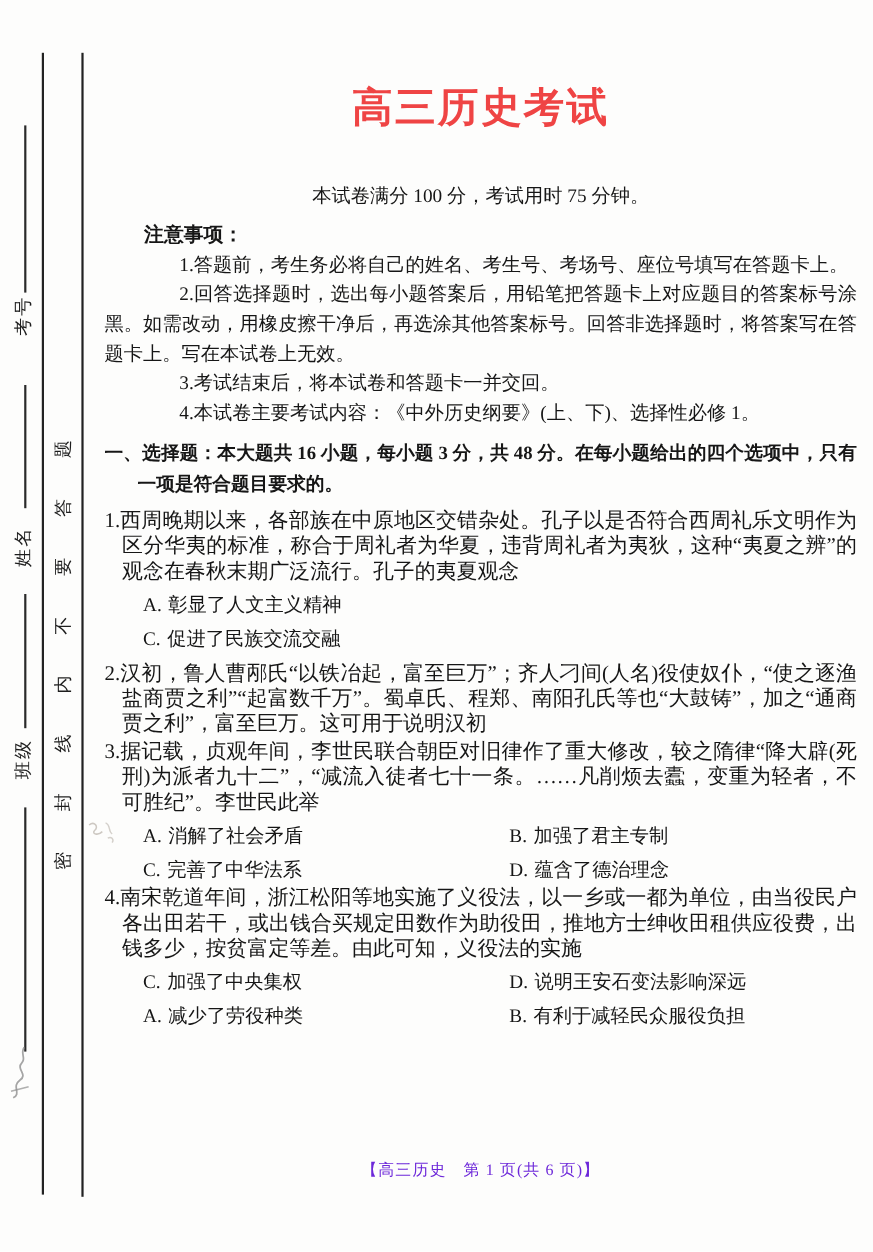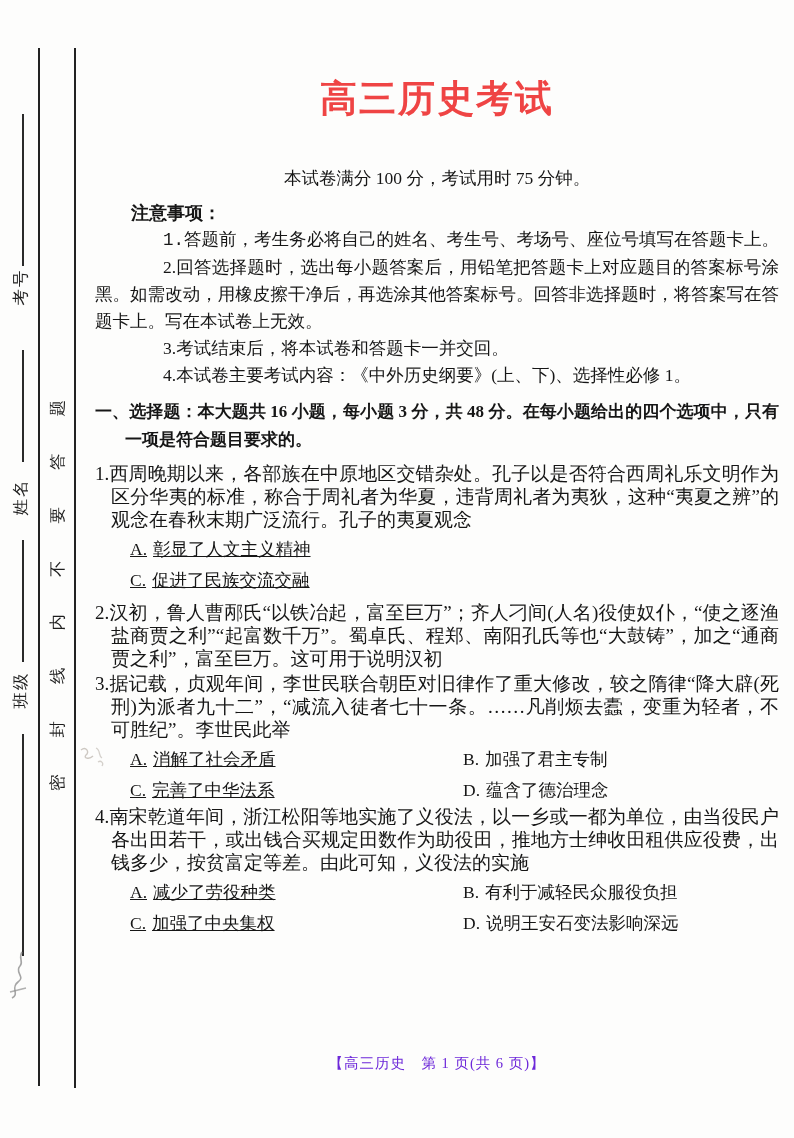--- a/index.html
+++ b/index.html
@@ -51,37 +51,37 @@
     font-size:37px; line-height:46px; font-weight:900;
     letter-spacing:2px; color:#ef4444;
   }
   .subtitle { margin:46px 0 0; text-align:center; font-size:17.5px; line-height:20px; }
 
   .notice-heading { margin:14px 0 0 36px; font-size:18px; font-weight:bold; line-height:22px; }
   .notice-item {
     margin:0; font-size:17.5px; line-height:27px;
     text-indent:68px; text-align:justify;
   }
-  .notice-item.first { margin-top:3px;font-family:Liberation Mono, monospace; }
+  .notice-item.first { margin-top:3px; }
 
   .section-header {
     margin:9px 0 0; font-size:17px; font-weight:bold; line-height:28px;
     padding-left:30px; text-indent:-30px; text-align:justify;
   }
 
   .question { margin:0; }
   .q1 { margin-top:8px; } .q2 { margin-top:6px; } .q3 { margin-top:2px; } .q4 { margin-top:0; }
   .stem {
     margin:0; font-size:19px; line-height:23px;
     padding-left:16px; text-indent:-16px; text-align:justify;
   }
   .opts { margin-top:2px; }
   .opt-row { display:flex; align-items:center; height:31px; padding-left:35px; font-size:17.5px; }
   .opt { white-space:nowrap; }
-  .opt-first { width:333px;text-decoration:underline; }
+  .opt-first { width:333px; }
   .opt-label { margin-right:6px; }
 
   .footer {
     position:absolute; left:95px; top:1054px; width:684px;
     text-align:center; font-size:14.5px; color:#6d28d9; letter-spacing:1px;
   }
 </style>
 </head>
 <body>
 
@@ -151,26 +151,26 @@
           <div class="opt opt-first"><span class="opt-label">C.</span><span class="opt-text">完善了中华法系</span></div>
           <div class="opt"><span class="opt-label">D.</span><span class="opt-text">蕴含了德治理念</span></div>
         </div>
       </div>
     </div>
 
     <div class="question q4">
       <p class="stem">4.南宋乾道年间，浙江松阳等地实施了义役法，以一乡或一都为单位，由当役民户各出田若干，或出钱合买规定田数作为助役田，推地方士绅收田租供应役费，出钱多少，按贫富定等差。由此可知，义役法的实施</p>
       <div class="opts">
         <div class="opt-row">
+          <div class="opt opt-first"><span class="opt-label">C.</span><span class="opt-text">加强了中央集权</span></div>
+          <div class="opt"><span class="opt-label">D.</span><span class="opt-text">说明王安石变法影响深远</span></div>
+        </div>
+        <div class="opt-row">
           <div class="opt opt-first"><span class="opt-label">A.</span><span class="opt-text">减少了劳役种类</span></div>
           <div class="opt"><span class="opt-label">B.</span><span class="opt-text">有利于减轻民众服役负担</span></div>
-        </div>
-        <div class="opt-row">
-          <div class="opt opt-first"><span class="opt-label">C.</span><span class="opt-text">加强了中央集权</span></div>
-          <div class="opt"><span class="opt-label">D.</span><span class="opt-text">说明王安石变法影响深远</span></div>
         </div>
       </div>
     </div>
 
   </div>
 
   <div class="footer">【高三历史　第 1 页(共 6 页)】</div>
 
 </div>
 

